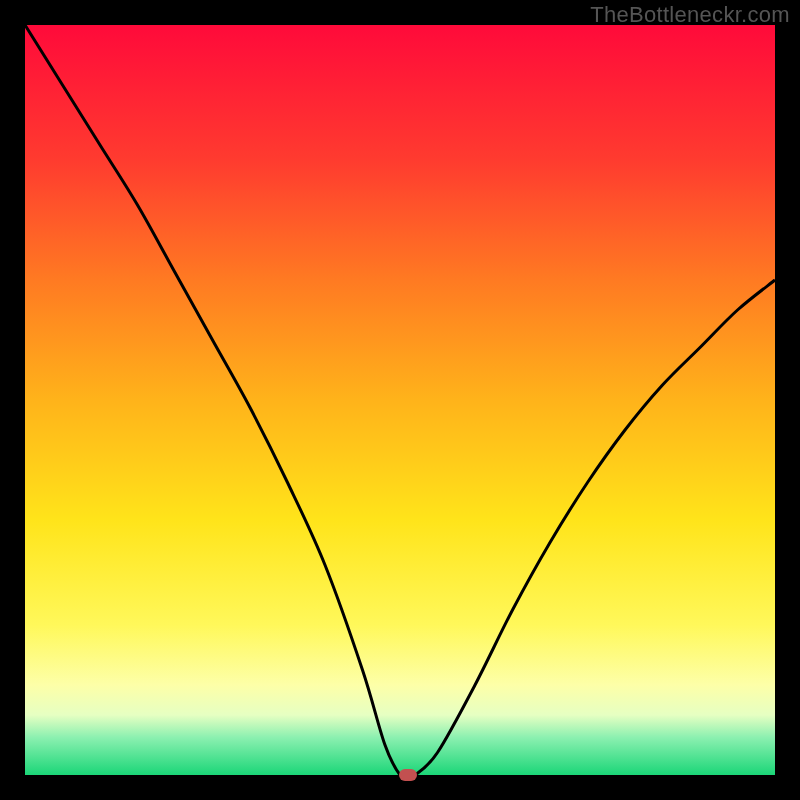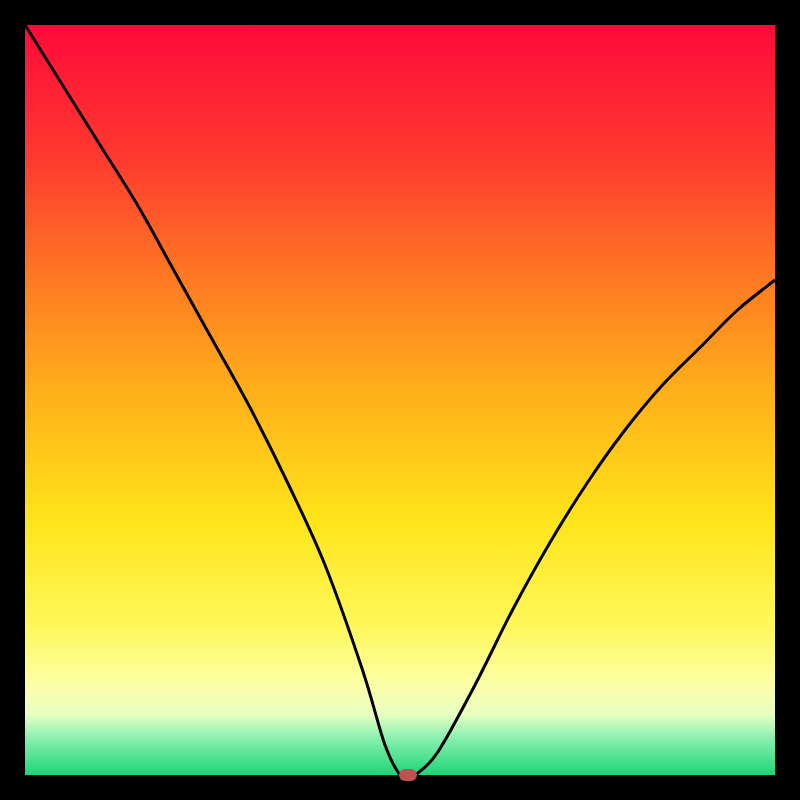--- a/index.html
+++ b/index.html
@@ -62,20 +62,21 @@
     border-radius: 6px;
     transform: translate(-50%, -50%);
     z-index: 5;
   }
 </style>
 </head>
 <body>
 
 <div class="frame">
 
+  <div class="watermark">TheBottleneckr.com</div>
 
   <div class="plot-area">
     <svg class="curve" viewBox="0 0 100 100" preserveAspectRatio="none">
       <path d="M 0 0 C 0.8333333333333334 1.3333333333333333, 3.333333333333333 5.333333333333334, 5 8 C 6.666666666666667 10.666666666666666, 8.333333333333334 13.333333333333334, 10 16 C 11.666666666666666 18.666666666666668, 13.333333333333334 21.166666666666668, 15 24 C 16.666666666666668 26.833333333333332, 18.333333333333332 30, 20 33 C 21.666666666666668 36, 23.333333333333332 39.00000000000001, 25 42.00000000000001 C 26.666666666666668 45.00000000000001, 28.333333333333332 47.833333333333336, 30 51 C 31.666666666666668 54.166666666666664, 33.333333333333336 57.5, 35 61 C 36.666666666666664 64.5, 38.333333333333336 67.83333333333333, 40 72 C 41.666666666666664 76.16666666666667, 43.666666666666664 82, 45 86 C 46.333333333333336 90, 47.166666666666664 93.66666666666667, 48 96 C 48.833333333333336 98.33333333333333, 49.5 99.33333333333333, 50 100 C 50.5 100.66666666666667, 50.666666666666664 100, 51 100 C 51.333333333333336 100, 51.33333333333333 100.5, 52 100 C 52.66666666666667 99.5, 53.66666666666667 99, 55.00000000000001 97 C 56.33333333333334 95, 58.333333333333336 91.16666666666667, 60 88 C 61.666666666666664 84.83333333333333, 63.333333333333336 81.16666666666667, 65 78 C 66.66666666666667 74.83333333333333, 68.33333333333333 71.83333333333333, 70 69 C 71.66666666666667 66.16666666666667, 73.33333333333333 63.5, 75 61 C 76.66666666666667 58.5, 78.33333333333333 56.166666666666664, 80 54 C 81.66666666666667 51.833333333333336, 83.33333333333333 49.83333333333333, 85 48 C 86.66666666666667 46.16666666666667, 88.33333333333333 44.66666666666667, 90 43.00000000000001 C 91.66666666666667 41.33333333333334, 93.33333333333333 39.5, 95 38 C 96.66666666666667 36.5, 99.16666666666667 34.666666666666664, 100 34" fill="none" stroke="#000" stroke-width="3" vector-effect="non-scaling-stroke"></path>
     </svg>
     <div class="marker" style="left: 51%; top: 100%;"></div>
   </div>
 
 </div>
 

